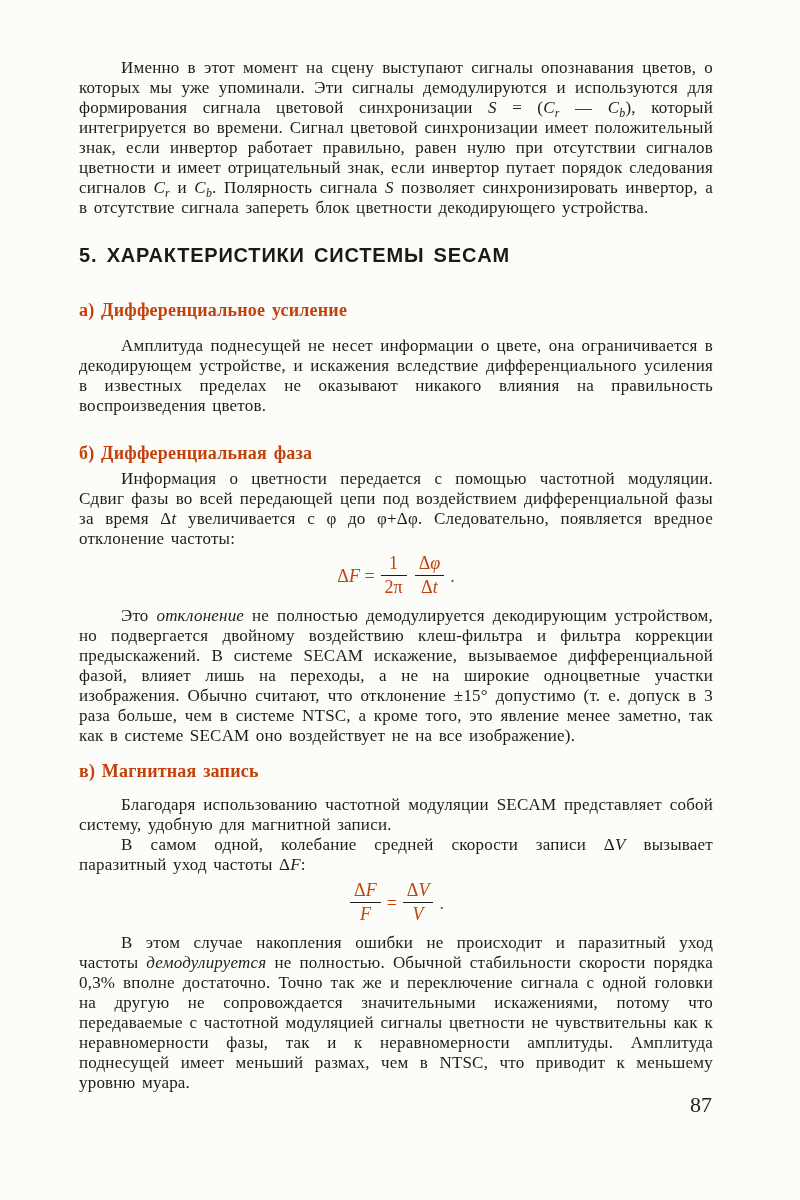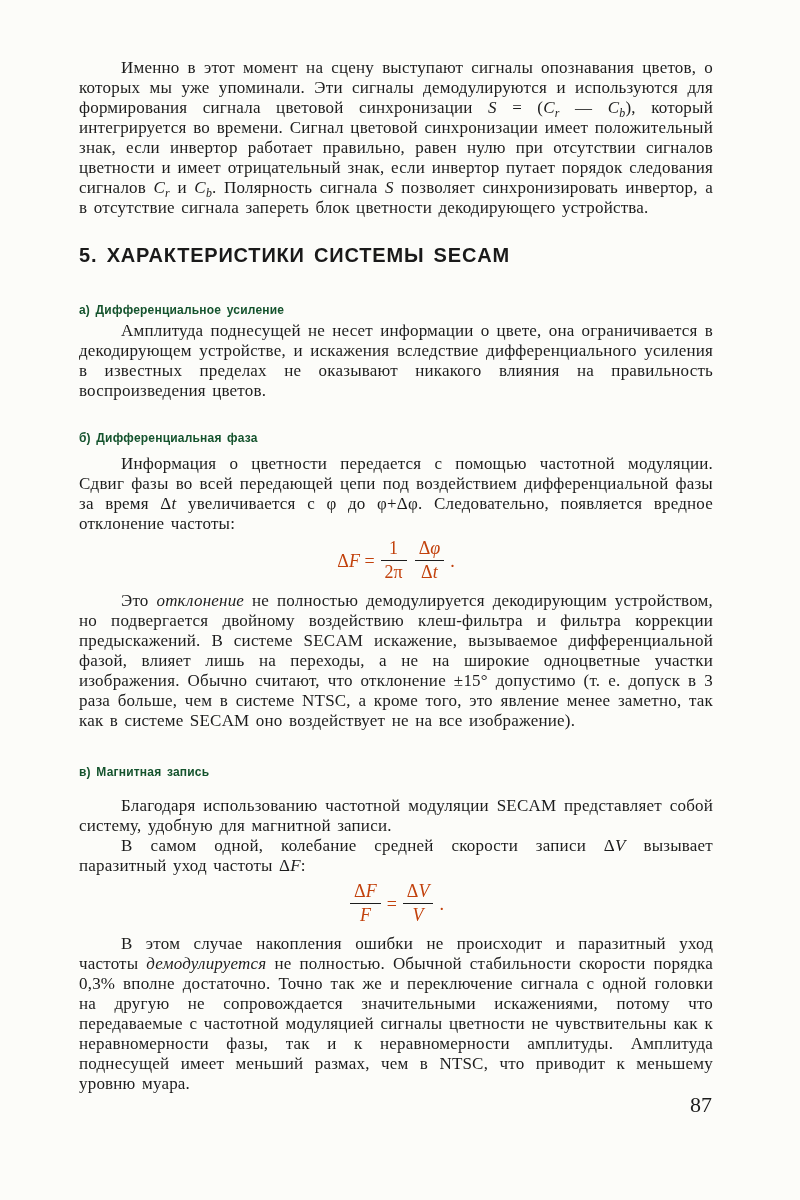--- a/index.html
+++ b/index.html
@@ -33,27 +33,27 @@
     font-family: "Liberation Sans", sans-serif;
     font-weight: 700;
     font-size: 20px;
     line-height: 23px;
     letter-spacing: 0.8px;
     word-spacing: 3px;
     color: #1a1a1a;
   }
   h3.subheading {
     margin: 0;
-    font-family: Liberation Sans, sans-serif;
+    font-family: Liberation Serif, serif;
     font-weight: 700;
-    font-size: 12px;
+    font-size: 18px;
     line-height: 22px;
     letter-spacing: 0.2px;
     word-spacing: 2px;
-    color: #14532d;
+    color: #c2410c;
   }
   .it { font-style: italic; }
   sub { font-size: 70%; line-height: 0; }
   .formula {
     text-align: center;
     font-family: "Liberation Serif", serif;
     font-size: 18px;
     line-height: 20px;
     color: #c2410c;
     white-space: nowrap;
@@ -89,32 +89,32 @@
 <body>
 
 <div class="page">
   <div class="content">
 
     <p class="body-text"><span>Именно в этот момент на сцену выступают сигналы опознавания цветов, о которых мы уже упоминали. Эти сигналы демодулируются и используются для формирования сигнала цветовой синхронизации </span><span class="it">S</span><span> = (</span><span class="it">C</span><sub class="it">r</sub><span> — </span><span class="it">C</span><sub class="it">b</sub><span>), который интегрируется во времени. Сигнал цветовой синхронизации имеет положительный знак, если инвертор работает правильно, равен нулю при отсутствии сигналов цветности и имеет отрицательный знак, если инвертор путает порядок следования сигналов </span><span class="it">C</span><sub class="it">r</sub><span> и </span><span class="it">C</span><sub class="it">b</sub><span>. Полярность сигнала </span><span class="it">S</span><span> позволяет синхронизировать инвертор, а в отсутствие сигнала запереть блок цветности декодирующего устройства.</span></p>
 
     <h2 class="heading">5. ХАРАКТЕРИСТИКИ СИСТЕМЫ SECAM</h2>
 
     <h3 class="subheading" style="margin-top:32px">а) Дифференциальное усиление</h3>
-    <p class="body-text" style="margin-top:0"><span>Амплитуда поднесущей не несет информации о цвете, она ограничивается в декодирующем устройстве, и искажения вследствие дифференциального усиления в известных пределах не оказывают никакого влияния на правильность воспроизведения цветов.</span></p>
+    <p class="body-text" style="margin-top:15px"><span>Амплитуда поднесущей не несет информации о цвете, она ограничивается в декодирующем устройстве, и искажения вследствие дифференциального усиления в известных пределах не оказывают никакого влияния на правильность воспроизведения цветов.</span></p>
 
     <h3 class="subheading" style="margin-top:26px">б) Дифференциальная фаза</h3>
     <p class="body-text" style="margin-top:5px"><span>Информация о цветности передается с помощью частотной модуляции. Сдвиг фазы во всей передающей цепи под воздействием дифференциальной фазы за время Δ</span><span class="it">t</span><span> увеличивается с φ до φ+Δφ. Следовательно, появляется вредное отклонение частоты:</span></p>
 
     <div class="formula" style="margin:5px 0 5px 0">
       <span class="fpart"><span>Δ</span><span class="it">F</span><span> = </span></span><span class="frac"><span class="num">1</span><span class="den">2π</span></span><span class="frac"><span class="num"><span>Δ</span><span class="it">φ</span></span><span class="den"><span>Δ</span><span class="it">t</span></span></span><span class="fpart">.</span>
     </div>
 
     <p class="body-text" style="margin-top:9px"><span>Это </span><span class="it">отклонение</span><span> не полностью демодулируется декодирующим устройством, но подвергается двойному воздействию клеш-фильтра и фильтра коррекции предыскажений. В системе SECAM искажение, вызываемое дифференциальной фазой, влияет лишь на переходы, а не на широкие одноцветные участки изображения. Обычно считают, что отклонение ±15° допустимо (т. е. допуск в 3 раза больше, чем в системе NTSC, а кроме того, это явление менее заметно, так как в системе SECAM оно воздействует не на все изображение).</span></p>
 
-    <h3 class="subheading" style="margin-top:30px">в) Магнитная запись</h3>
+    <h3 class="subheading" style="margin-top:14px">в) Магнитная запись</h3>
     <p class="body-text" style="margin-top:13px"><span>Благодаря использованию частотной модуляции SECAM представляет собой систему, удобную для магнитной записи.</span></p>
     <p class="body-text"><span>В самом одной, колебание средней скорости записи Δ</span><span class="it">V</span><span> вызывает паразитный уход частоты Δ</span><span class="it">F</span><span>:</span></p>
 
     <div class="formula" style="margin:6px 0 6px 0">
       <span class="frac"><span class="num"><span>Δ</span><span class="it">F</span></span><span class="den"><span class="it">F</span></span></span><span class="fpart">=</span><span class="frac"><span class="num"><span>Δ</span><span class="it">V</span></span><span class="den"><span class="it">V</span></span></span><span class="fpart">.</span>
     </div>
 
     <p class="body-text" style="margin-top:9px"><span>В этом случае накопления ошибки не происходит и паразитный уход частоты </span><span class="it">демодулируется</span><span> не полностью. Обычной стабильности скорости порядка 0,3% вполне достаточно. Точно так же и переключение сигнала с одной головки на другую не сопровождается значительными искажениями, потому что передаваемые с частотной модуляцией сигналы цветности не чувствительны как к неравномерности фазы, так и к неравномерности амплитуды. Амплитуда поднесущей имеет меньший размах, чем в NTSC, что приводит к меньшему уровню муара.</span></p>
 
   </div>

